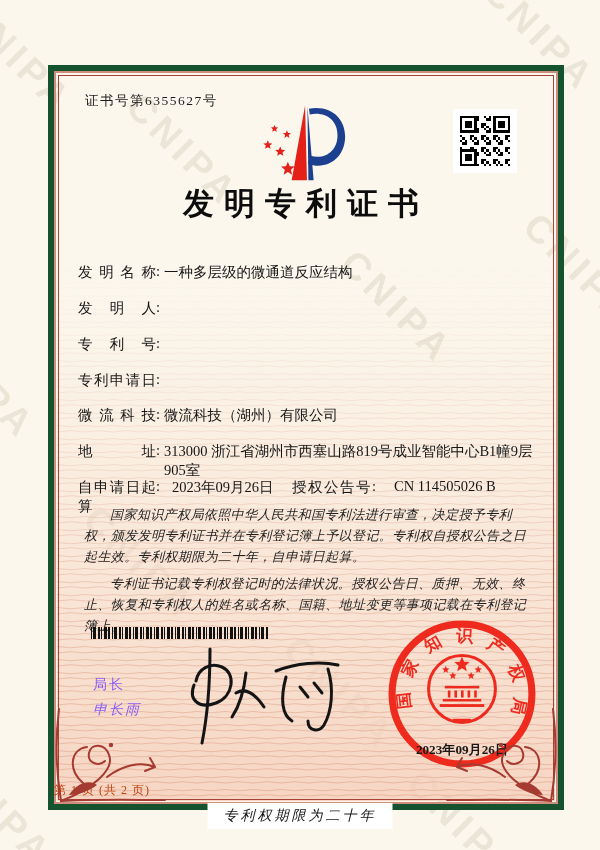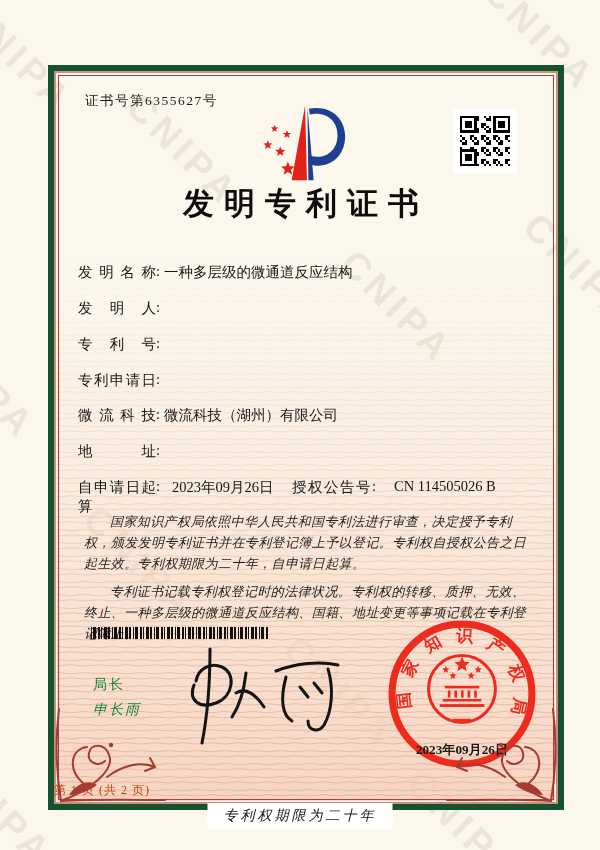--- a/index.html
+++ b/index.html
@@ -41,25 +41,25 @@
 
   .frow { position:absolute; left:24px; font-size:14.5px; color:#161616; display:flex; align-items:flex-start; }
   .flabel { display:inline-block; width:78px; text-align:justify; text-align-last:justify; }
   .fcolon { display:inline-block; width:8px; }
   .fval { width:372px; line-height:1.32; }
   .gval { margin-left:8px; width:120px; }
   .glabel2 { letter-spacing:1.5px; }
 
   .paras { position:absolute; left:30px; top:433px; width:449px;
            font-size:13px; line-height:1.62; font-style:italic; color:#1e1e1e; }
-  .paras p { margin:7px 0 6px 0; text-indent:2em; letter-spacing:0.4px; }
+  .paras p { margin:0 0 6px 0; text-indent:2em; letter-spacing:0.4px; }
 
   .barcode { position:absolute; left:37px; top:556px; }
   .officer-title, .officer-name {
-    position:absolute; left:39px; font-size:14px; color:#15803d;
+    position:absolute; left:39px; font-size:14px; color:#8b5cf6;
     font-family:"Liberation Sans","DejaVu Sans",sans-serif; letter-spacing:2px;
   }
   .officer-title { top:605px; }
   .officer-name  { top:630px;font-style:italic; }
   .signature { position:absolute; left:118px; top:572px; }
   .seal { position:absolute; left:332px; top:547px; opacity:0.96; }
   .page-footer { position:absolute; left:0; right:0; top:711px; text-align:left;
                  font-size:12px; color:#c2410c; letter-spacing:1px; }
   .flourish { position:absolute; bottom:-2px; z-index:4; }
   .flourish.left  { left:-1px; }
@@ -412,33 +412,34 @@
         <span class="fcolon">:</span>
     </div>
     <div class="frow" style="top:335px">
       <span class="flabel">微流科技</span>
         <span class="fcolon">:</span>
       <span class="fval">微流科技（湖州）有限公司</span>
     </div>
     <div class="frow" style="top:371px">
       <span class="flabel">地址</span>
         <span class="fcolon">:</span>
+      <span class="fval">313000 浙江省湖州市西塞山路819号成业智能中心B1幢9层905室</span>
     </div>
     <div class="frow" style="top:407px">
       <span class="flabel">自申请日起算</span>
         <span class="fcolon">:</span>
       <span class="gval">2023年09月26日</span>
       <span class="glabel2">授权公告号</span>
         <span class="fcolon">:</span>
       <span style="margin-left:14px">CN 114505026 B</span>
     </div>
 
     <div class="paras">
       <p>国家知识产权局依照中华人民共和国专利法进行审查，决定授予专利权，颁发发明专利证书并在专利登记簿上予以登记。专利权自授权公告之日起生效。专利权期限为二十年，自申请日起算。</p>
-      <p>专利证书记载专利权登记时的法律状况。专利权的转移、质押、无效、终止、一种多层级的微通道反应结构、国籍、地址变更等事项记载在专利登记簿上。</p>
+      <p>专利证书记载专利权登记时的法律状况。授权公告日、质押、无效、终止、恢复和专利权人的姓名或名称、国籍、地址变更等事项记载在专利登记簿上。</p>
     </div>
 
     <svg class="barcode" id="barcode" width="182" height="12">
         <rect x="0" y="0" width="1" height="12" fill="#111"></rect>
         <rect x="2" y="0" width="3" height="12" fill="#111"></rect>
         <rect x="7" y="0" width="2" height="12" fill="#111"></rect>
         <rect x="10" y="0" width="1" height="12" fill="#111"></rect>
         <rect x="13" y="0" width="3" height="12" fill="#111"></rect>
         <rect x="17" y="0" width="2" height="12" fill="#111"></rect>
         <rect x="21" y="0" width="1" height="12" fill="#111"></rect>

